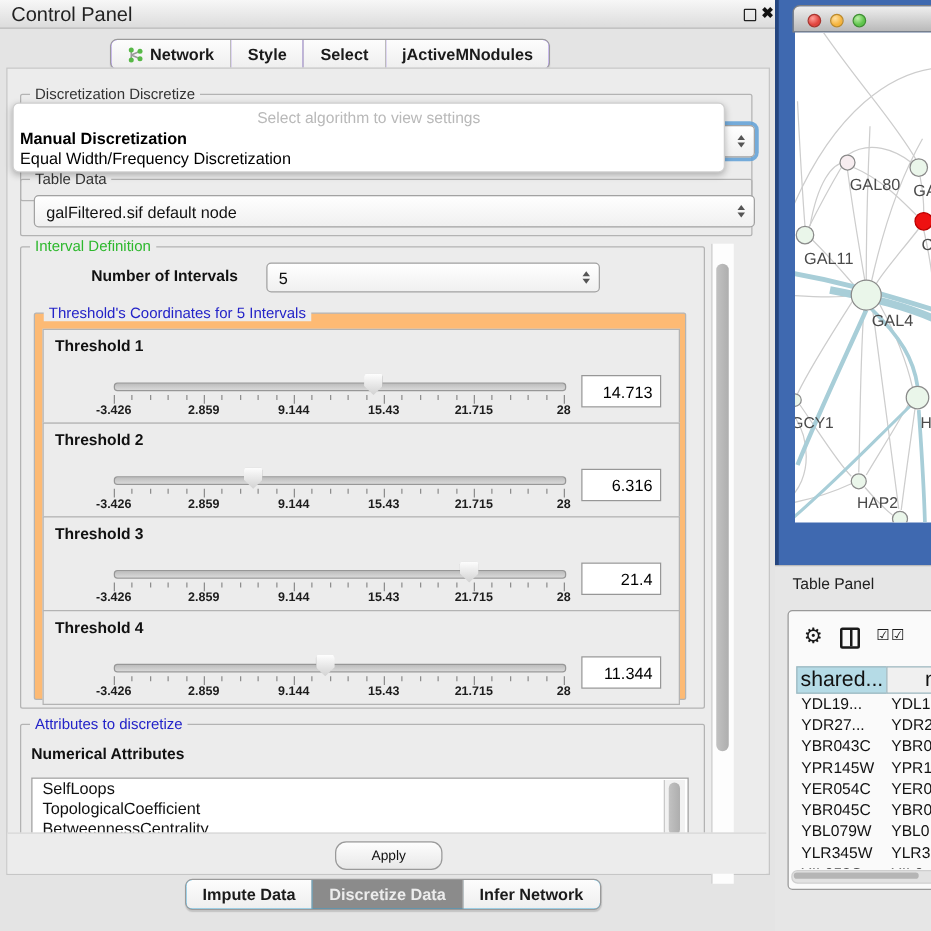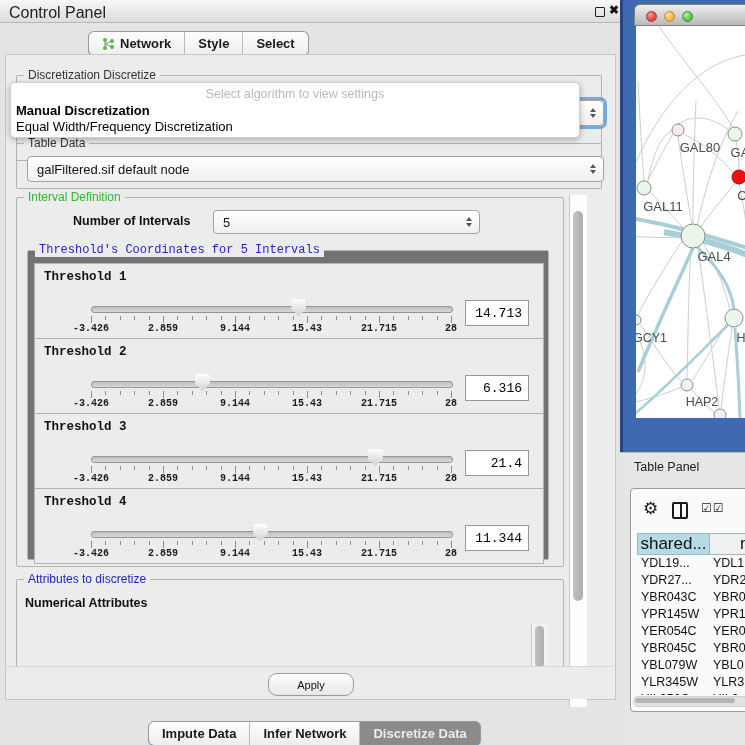--- a/index.html
+++ b/index.html
@@ -47,21 +47,21 @@
   .val-box{position:absolute;left:430px;top:36px;width:64px;height:26px;background:#fff;border:1px solid #979797;font-size:13px;color:#000;display:flex;align-items:center;justify-content:flex-end;padding-right:6px;box-sizing:border-box;}
   
   .sb-v{position:absolute;background:#fdfdfd;border-left:1px solid #c9c9c9;}
   .sb-thumb{position:absolute;background:linear-gradient(90deg,#c2c2c2,#aeaeae);border-radius:6px;}
   
   #attr-list{position:absolute;left:8px;top:42px;width:524px;height:48px;background:#fff;border:1px solid #9d9d9d;overflow:hidden;}
   .attr-item{height:16px;font-size:13px;color:#111;padding-left:8px;line-height:16px;white-space:nowrap;}
   
   #apply-bar{left:6px;top:666px;width:607px;height:32px;background:#ececec;border-top:1px solid #d6d6d6;}
   #apply-btn{position:absolute;left:262px;top:6px;width:84px;height:21px;background:linear-gradient(#fdfdfd,#e8e8e8);border:1px solid #9a9a9a;border-radius:9px;font-size:11px;color:#111;display:flex;align-items:center;justify-content:center;}
-  #bottom-tabs{left:148px;top:721px;height:23px;display:flex;border:1px solid #9a9a9a;border-radius:6px;overflow:hidden;background:#0ea5e9;box-shadow:0 1px 1px rgba(0,0,0,.15);}
+  #bottom-tabs{left:148px;top:703px;height:23px;display:flex;border:1px solid #9a9a9a;border-radius:6px;overflow:hidden;background:#0ea5e9;box-shadow:0 1px 1px rgba(0,0,0,.15);}
   
   #net-frame{left:620px;top:0;width:125px;height:452px;background:#3f69b0;border-left:3px solid #24457f;box-sizing:border-box;overflow:hidden;}
   #mac-win{position:absolute;left:11px;top:4px;width:140px;height:414px;}
   #mac-titlebar{position:absolute;left:0;top:0;width:100%;height:22px;background:linear-gradient(#efefef,#b9b9b9);border:1px solid #808080;border-radius:6px 0 0 0;box-sizing:border-box;}
   .tl{position:absolute;top:5.5px;width:11px;height:11px;border-radius:50%;box-sizing:border-box;}
   #tl-red{left:11px;background:radial-gradient(circle at 35% 30%,#ff9d97,#e0443e 60%);border:1px solid #a8352f;}
   #tl-yellow{left:29px;background:radial-gradient(circle at 35% 30%,#ffe0a0,#f5b43d 60%);border:1px solid #bb8a2c;}
   #tl-green{left:47px;background:radial-gradient(circle at 35% 30%,#bdf0a8,#5fc44c 60%);border:1px solid #3f8f33;}
   #net-canvas{position:absolute;left:2px;top:22px;width:138px;height:392px;background:#fff;overflow:hidden;}
   #table-panel-bar{left:620px;top:452px;width:125px;height:28px;background:#e6e6e6;border-top:1px solid #bbb;box-sizing:border-box;}
@@ -101,20 +101,24 @@
     <span>Network</span>
   </div>
       <div class="tab">
 
     <span>Style</span>
   </div>
       <div class="tab">
 
     <span>Select</span>
   </div>
+      <div class="tab">
+
+    <span>jActiveMNodules</span>
+  </div>
     </div>
 
   <div id="main-panel" class="abs">
 
     <div class="group" style="left:10px;top:20px;width:584px;height:84px;">
       <span class="group-title t-dark">Discretization Discretize</span>
       <div class="combo focus-ring" style="left:10px;top:24px;width:566px;height:24px;">
         <span class="spin">
             <i class="up"></i>
             <i class="dn"></i>
@@ -137,21 +141,21 @@
       <span class="group-title t-green">Interval Definition</span>
       <div class="abs" style="left:56px;top:16px;font-size:12.5px;font-weight:700;color:#111;text-align:right;">Number of Intervals</div>
       <div class="combo" style="left:196px;top:12px;width:256px;height:22px;">
         <span>5</span>
         <span class="spin">
             <i class="up"></i>
             <i class="dn"></i>
           </span>
       </div>
 
-      <div class="group" style="left:10px;top:52px;width:520px;height:308px;background:#737373;font-family:Liberation Mono, monospace;">
+      <div class="group" style="left:10px;top:52px;width:520px;height:308px;background:#fdba74;">
         <span class="group-title t-blue">Threshold's Coordinates for 5 Intervals</span>
         <div id="threshold-rows">
             <div class="th-row" style="top: 12px;">
     <div class="th-label">Threshold 1</div>
     <div class="track"></div>
     <div class="thumb" style="left: 256.291px;"></div>
     <div class="val-box">14.713</div>
   <div class="tick" style="left: 56px; top: 52px; height: 7px;"></div>
               <div class="tick" style="left: 70.4px; top: 52px; height: 4px;"></div>
               <div class="tick" style="left: 84.8px; top: 52px; height: 4px;"></div>
@@ -303,20 +307,25 @@
       </div>
     </div>
 
     <div class="sb-v" style="left:563px;top:140px;width:17px;height:512px;">
       <div class="sb-thumb" style="left:3px;top:16px;width:10px;height:390px;"></div>
     </div>
 
     <div class="group" style="left:10px;top:524px;width:546px;height:116px;">
       <span class="group-title t-blue">Attributes to discretize</span>
       <div class="abs" style="left:8px;top:16px;font-size:12.5px;font-weight:700;color:#111;">Numerical Attributes</div>
+      <div id="attr-list">
+          <div class="attr-item">SelfLoops</div>
+          <div class="attr-item">TopologicalCoefficient</div>
+          <div class="attr-item">BetweennessCentrality</div>
+        </div>
       <div class="sb-v" style="left:514px;top:44px;width:16px;height:46px;background:#f2f2f2;">
         <div class="sb-thumb" style="left:3px;top:2px;width:9px;height:42px;"></div>
       </div>
     </div>
   </div>
 
   <div id="algo-popup" class="abs">
     <div class="hint">Select algorithm to view settings</div>
     <div id="popup-items">
         <div class="popup-item" style="top: 20px; font-weight: 700;">Manual Discretization</div>
@@ -326,27 +335,27 @@
 
   <div id="apply-bar" class="abs">
     <div id="apply-btn">Apply</div>
   </div>
 
   <div id="bottom-tabs" class="abs">
       <div class="tab">
 
     <span>Impute Data</span>
   </div>
+      <div class="tab active">
+
+    <span>Discretize Data</span>
+  </div>
       <div class="tab">
 
     <span>Infer Network</span>
-  </div>
-      <div class="tab active">
-
-    <span>Discretize Data</span>
   </div>
     </div>
 </div>
 
 <div id="net-frame" class="abs">
   <div id="mac-win">
     <div id="mac-titlebar">
       <span id="tl-red" class="tl"></span>
       <span id="tl-yellow" class="tl"></span>
       <span id="tl-green" class="tl"></span>

